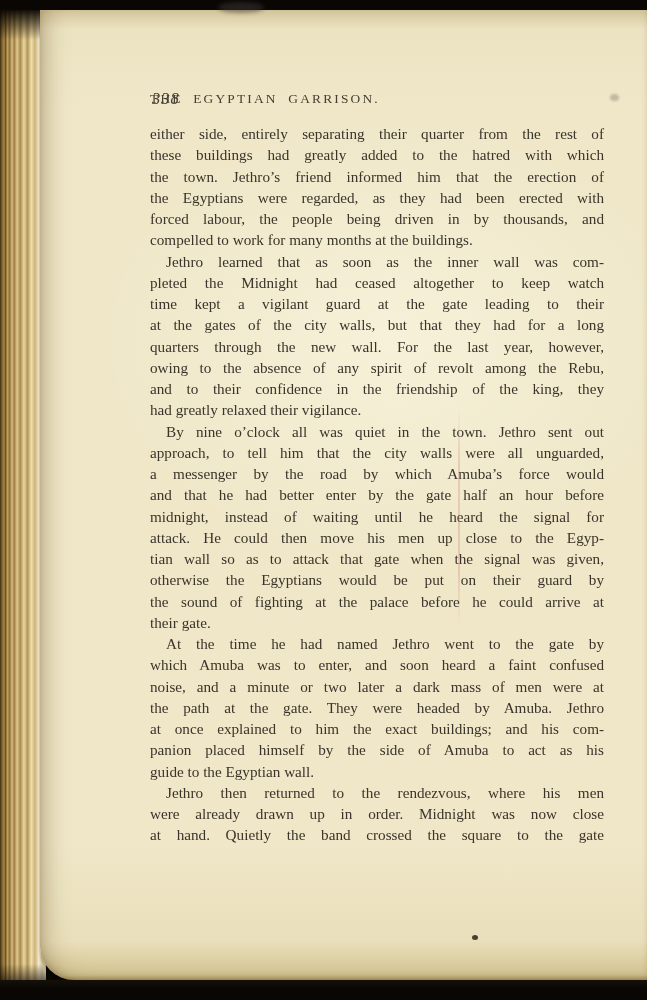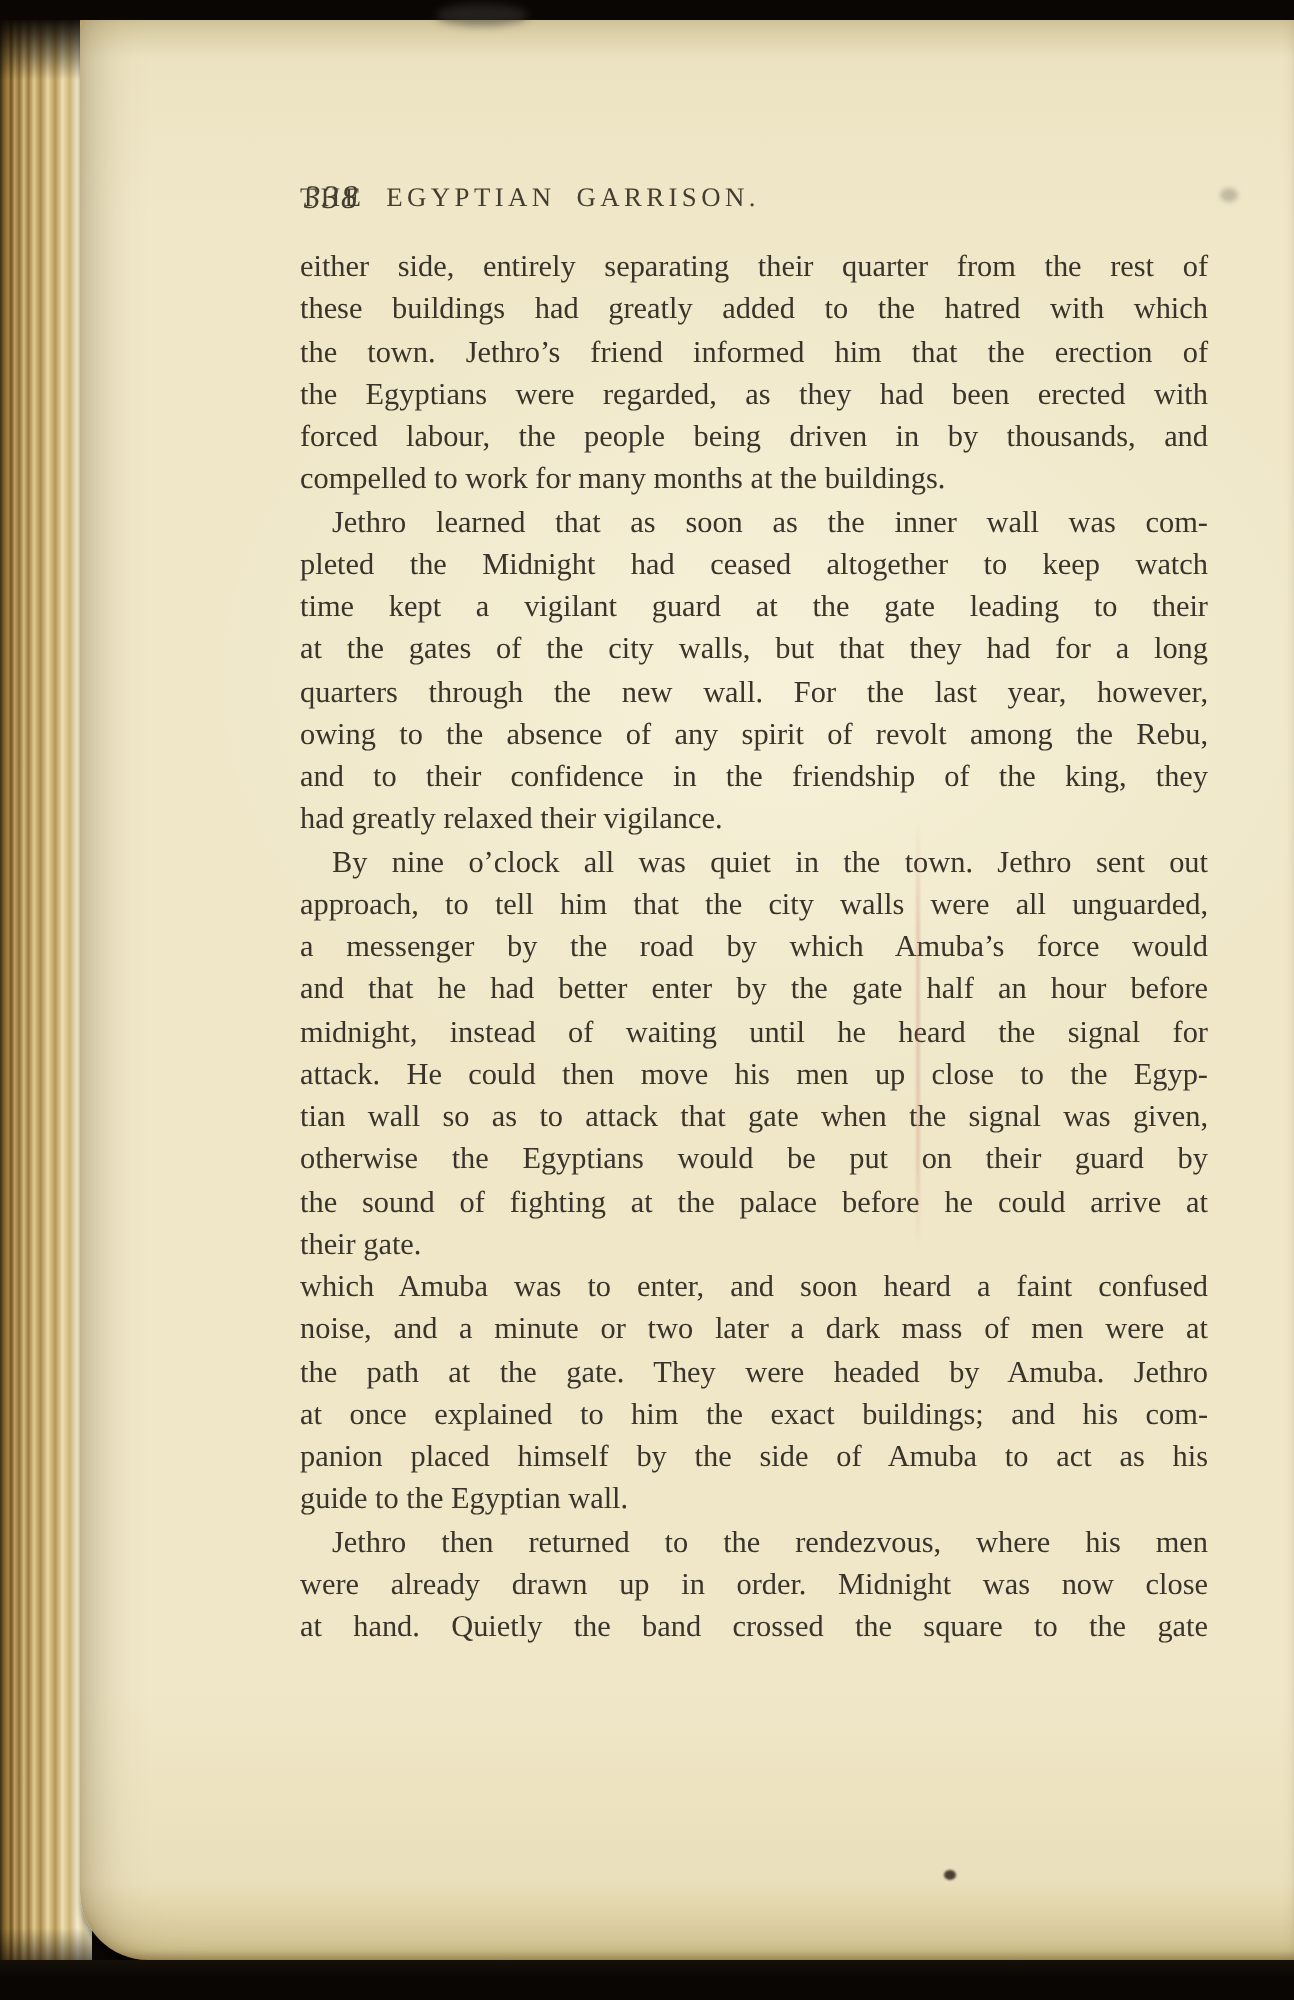--- a/index.html
+++ b/index.html
@@ -196,20 +196,21 @@
             <div class="line">a messenger by the road by which Amuba’s force would</div>
             <div class="line">and that he had better enter by the gate half an hour before</div>
             <div class="line">midnight, instead of waiting until he heard the signal for</div>
             <div class="line">attack.  He could then move his men up close to the Egyp-</div>
             <div class="line">tian wall so as to attack that gate when the signal was given,</div>
             <div class="line">otherwise the Egyptians would be put on their guard by</div>
             <div class="line">the sound of fighting at the palace before he could arrive at</div>
             <div class="line end">their gate.</div>
           </div>
           <div class="paragraph">
+            <div class="line indent">At the time he had named Jethro went to the gate by</div>
             <div class="line">which Amuba was to enter, and soon heard a faint confused</div>
             <div class="line">noise, and a minute or two later a dark mass of men were at</div>
             <div class="line">the path at the gate.  They were headed by Amuba.  Jethro</div>
             <div class="line">at once explained to him the exact buildings; and his com-</div>
             <div class="line">panion placed himself by the side of Amuba to act as his</div>
             <div class="line end">guide to the Egyptian wall.</div>
           </div>
           <div class="paragraph">
             <div class="line indent">Jethro then returned to the rendezvous, where his men</div>
             <div class="line">were already drawn up in order.  Midnight was now close</div>

